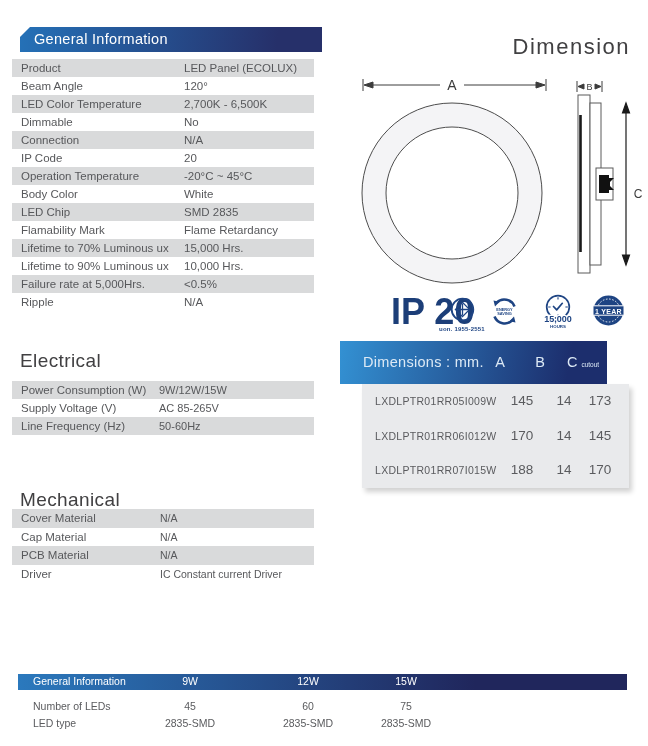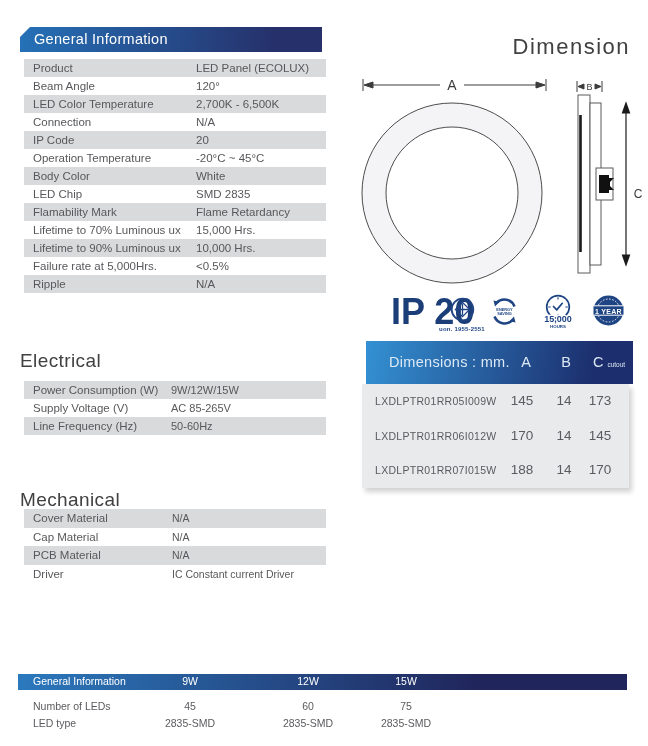--- a/index.html
+++ b/index.html
@@ -5,21 +5,21 @@
   html,body{margin:0;padding:0;}
   body{width:648px;height:746px;background:#ffffff;font-family:"Liberation Sans",sans-serif;
        -webkit-font-smoothing:antialiased;}
   .page{position:relative;width:648px;height:746px;overflow:hidden;background:#fff;}
 
   
   .gi-header{position:absolute;left:20px;top:27px;width:302px;height:25px;line-height:25px;
     background:linear-gradient(95deg,#2571b7 0%,#26306a 85%);color:#fff;font-size:14.5px;
     letter-spacing:.3px;padding-left:14px;box-sizing:border-box;
     clip-path:polygon(10px 0,100% 0,100% 100%,0 100%,0 10px);}
-  .spec-table{position:absolute;left:24px;width:302px;}
+  .spec-table{position:absolute;left:12px;width:302px;}
   .srow{position:relative;height:18px;line-height:18px;font-size:11.5px;color:#57585b;}
   .spec-table .srow:nth-child(odd){background:#d9dadb;}
   .srow .lbl{position:absolute;left:9px;white-space:nowrap;}
   .srow .val{position:absolute;white-space:nowrap;}
   .gi .val{left:172px;}
   .elec .val{left:147px;font-size:11px;}
   .mech .val{left:148px;font-size:10.5px;}
   .elec{top:381px;} .gi{top:59px;}
   .mech{top:509px;} .mech .srow{height:18.6px;line-height:18.6px;}
   .section-title{position:absolute;left:20px;font-size:19px;color:#414042;letter-spacing:.4px;}
@@ -30,21 +30,21 @@
   .diagram{position:absolute;left:360px;top:74px;}
 
   .ip-text{position:absolute;left:363px;top:291px;font-size:36px;font-weight:700;color:#1c3e78;margin-left:28px;}
   .cert{position:absolute;text-align:center;color:#1e4483;}
   .cert-tis{left:430px;top:297px;width:64px;}
   .cert-tis .cert-label{font-size:6px;font-weight:700;margin-top:0;letter-spacing:.2px;}
   .cert-energy{left:489px;top:296px;}
   .cert-hours{left:539px;top:294px;}
   .cert-warranty{left:592px;top:294px;}
 
-  .dimtbl-header{position:absolute;left:366px;top:341px;width:267px;height:43px;
+  .dimtbl-header{position:absolute;left:340px;top:341px;width:267px;height:43px;
     background:linear-gradient(100deg,#3391d3 0%,#1c2e6d 85%);color:#dce9f5;}
   .dimtbl-header .dh-title{position:absolute;left:23px;line-height:43px;font-size:14.5px;letter-spacing:.3px;}
   .dh-col{position:absolute;line-height:43px;font-size:14.5px;text-align:center;width:24px;}
   .dh-a{left:148px;} .dh-b{left:188px;} .dh-c{left:220px;width:46px;}
   .dh-sub{font-size:6.5px;}
   .dimtbl-body{position:absolute;left:362px;top:384px;width:267px;height:104px;background:#e9eaec;
     box-shadow:3px 4px 5px rgba(0,0,0,.18);}
   .drow{position:relative;height:34.6px;line-height:34.6px;color:#5a5b5e;}
   .drow .dm-model{position:absolute;left:13px;font-size:10.5px;letter-spacing:.3px;}
   .drow .dm-num{position:absolute;width:40px;text-align:center;font-size:13.5px;}
@@ -77,20 +77,24 @@
         <span class="lbl">Product</span>
         <span class="val">LED Panel (ECOLUX)</span>
       </div>
     <div class="srow">
         <span class="lbl">Beam Angle</span>
         <span class="val">120°</span>
       </div>
     <div class="srow">
         <span class="lbl">LED Color Temperature</span>
         <span class="val">2,700K - 6,500K</span>
+      </div>
+    <div class="srow">
+        <span class="lbl">Dimmable</span>
+        <span class="val">No</span>
       </div>
     <div class="srow">
         <span class="lbl">Connection</span>
         <span class="val">N/A</span>
       </div>
     <div class="srow">
         <span class="lbl">IP Code</span>
         <span class="val">20</span>
       </div>
     <div class="srow">

